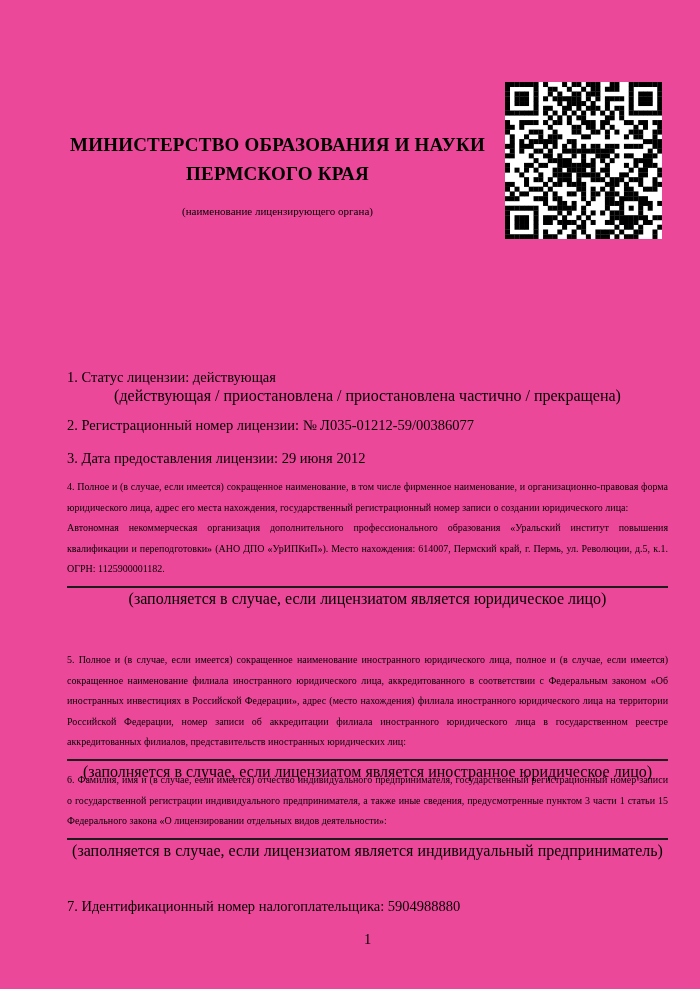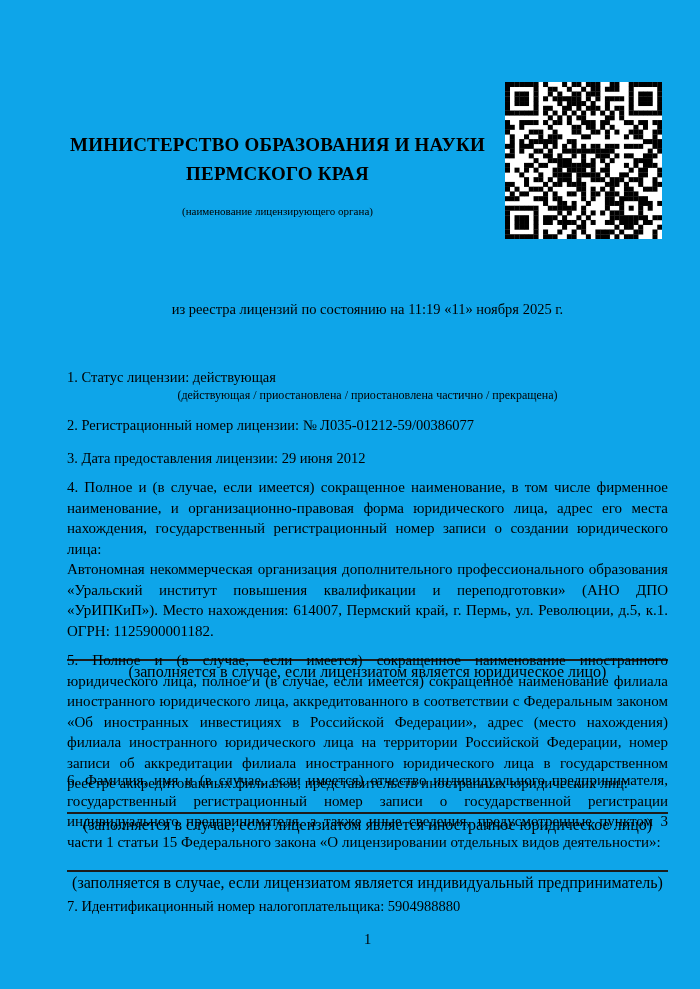--- a/index.html
+++ b/index.html
@@ -1,33 +1,33 @@
 <!DOCTYPE html>
 <html lang="ru"><head>
 <meta charset="utf-8">
 <style>
   html,body{margin:0;padding:0;background:#e8e8e8;}
   .page{
-    position:relative;width:700px;height:989px;background:#0ea5e9;
+    position:relative;width:700px;height:989px;background:#ec4899;
     font-family:"Liberation Serif","DejaVu Serif",serif;color:#000;
     overflow:hidden;margin:0 auto;
   }
   .abs{position:absolute;}
   .col{left:67px;width:601px;}
   .header-block{left:70px;top:130px;width:415px;text-align:center;}
   .ministry-title{font-size:19px;font-weight:bold;line-height:29px;letter-spacing:.2px;}
   .ministry-caption{font-size:11px;line-height:14px;margin-top:16px;}
   .qr{left:505px;top:82px;width:157px;height:157px;}
   .doc-title{top:299px;text-align:center;font-size:14.5px;line-height:21px;}
   .line{font-size:14.5px;line-height:20.5px;}
-  .para{font-size:15px;line-height:20.5px;text-align:justify;margin:0;}
-  .ruled{border-bottom:2px solid #1c1c1c;padding-bottom:18px;}
+  .para{font-size:10px;line-height:20.5px;text-align:justify;margin:0;}
+  .ruled{border-bottom:2px solid #1c1c1c;padding-bottom:6px;}
   .fill-caption{font-size:16px;line-height:15px;text-align:center;margin-top:3px;}
   .item1{top:367px;}
-  .caption1{top:388px;font-size:12px;line-height:15px;text-align:center;}
+  .caption1{top:388px;font-size:16px;line-height:15px;text-align:center;}
   .item2{top:415px;}
   .item3{top:448px;}
   .block4{top:477px;}
   .block5{top:618px;margin-top:32px;}
   .block6{top:770px;}
   .item7{top:896px;}
   .pagenum{top:929px;text-align:center;font-size:14.5px;line-height:20px;}
 </style>
 </head>
 <body>
@@ -596,21 +596,20 @@
           <rect x="99.91" y="152.24" width="5.01" height="5.01"></rect>
           <rect x="109.42" y="152.24" width="5.01" height="5.01"></rect>
           <rect x="118.94" y="152.24" width="5.01" height="5.01"></rect>
           <rect x="123.70" y="152.24" width="5.01" height="5.01"></rect>
           <rect x="128.45" y="152.24" width="5.01" height="5.01"></rect>
           <rect x="147.48" y="152.24" width="5.01" height="5.01"></rect>
         </g>
       </svg></div>
 
   <div class="abs col doc-title">
-    <div>из реестра лицензий по состоянию на 11:19 «11» ноября 2025 г.</div>
   </div>
 
   <div class="abs col line item1">1. Статус лицензии: действующая</div>
   <div class="abs col caption1">(действующая / приостановлена / приостановлена частично / прекращена)</div>
 
   <div class="abs col line item2">2. Регистрационный номер лицензии: № Л035-01212-59/00386077</div>
 
   <div class="abs col line item3">3. Дата предоставления лицензии: 29 июня 2012</div>
 
   <div class="abs col block4">

